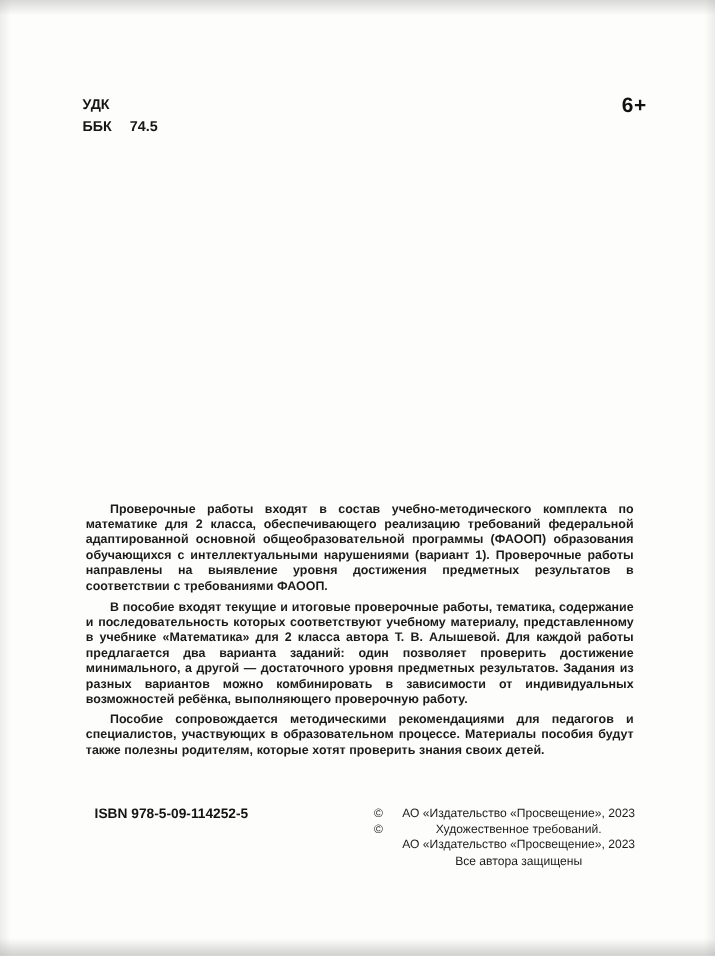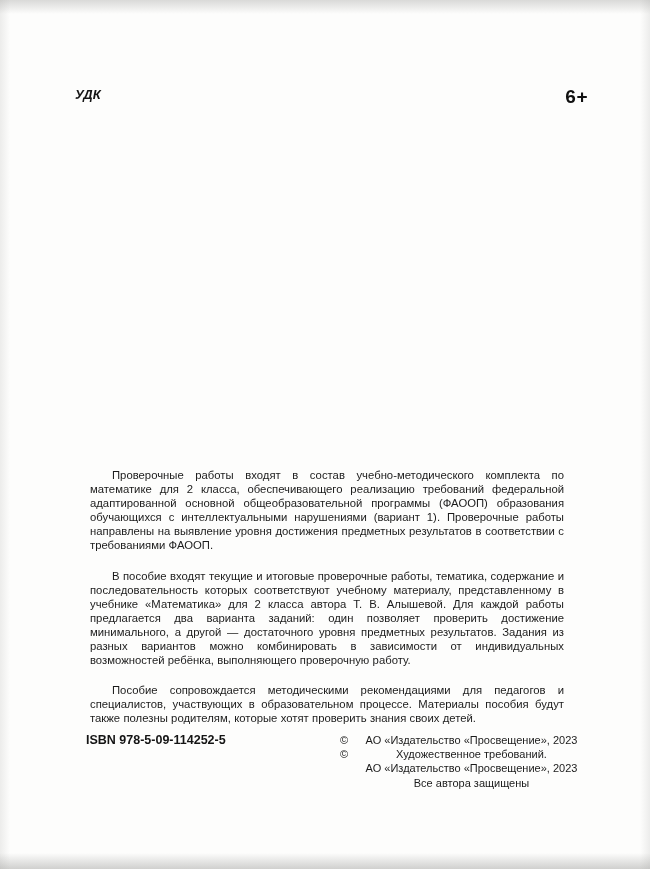--- a/index.html
+++ b/index.html
@@ -54,21 +54,20 @@
     position: absolute;
     top: 85px;
     left: 75px;
     font-size: 13px;
     line-height: 20px;
     font-weight: bold;
     color: #161616;
   }
   .code-row {
     display: flex;
-    font-style: italic;
   }
   .code-label {
     width: 43px;
   }
   .code-value {
     white-space: nowrap;
   }
   .author-sign {
     padding-left: 43px;
   }
@@ -87,23 +86,24 @@
     position: absolute;
     top: 452px;
     left: 74px;
     width: 506px;
     font-size: 11.3px;
     line-height: 14.1px;
     text-align: justify;
     color: #1b1b1b;
   }
   .annotation p {
-    margin: 16px;
+    margin: 4px;
     text-indent: 22px;
     word-spacing: 0.2px;
+    font-weight: bold;
   }
 
   .footer-row {
     position: absolute;
     top: 733px;
     left: 86px;
     right: 62px;
     display: flex;
     justify-content: space-between;
     align-items: flex-start;
@@ -139,20 +139,24 @@
 
   <div class="shade-top"></div>
   <div class="shade-bottom"></div>
   <div class="shade-left"></div>
   <div class="shade-right"></div>
 
   <div class="codes-block">
     <div class="code-row">
       <span class="code-label">УДК</span>
     </div>
+    <div class="code-row">
+      <span class="code-label">ББК</span>
+      <span class="code-value">74.5</span>
+    </div>
   </div>
 
   <div class="age-badge">6+</div>
 
   <div class="annotation">
     <p>Проверочные работы входят в состав учебно-методического комплекта по математике для 2 класса, обеспечивающего реализацию требований федеральной адаптированной основной общеобразовательной программы (ФАООП) образования обучающихся с интеллектуальными нарушениями (вариант 1). Проверочные работы направлены на выявление уровня достижения предметных результатов в соответствии с требованиями ФАООП.</p>
     <p>В пособие входят текущие и итоговые проверочные работы, тематика, содержание и последовательность которых соответствуют учебному материалу, представленному в учебнике «Математика» для 2 класса автора Т. В. Алышевой. Для каждой работы предлагается два варианта заданий: один позволяет проверить достижение минимального, а другой — достаточного уровня предметных результатов. Задания из разных вариантов можно комбинировать в зависимости от индивидуальных возможностей ребёнка, выполняющего проверочную работу.</p>
     <p>Пособие сопровождается методическими рекомендациями для педагогов и специалистов, участвующих в образовательном процессе. Материалы пособия будут также полезны родителям, которые хотят проверить знания своих детей.</p>
   </div>
 

